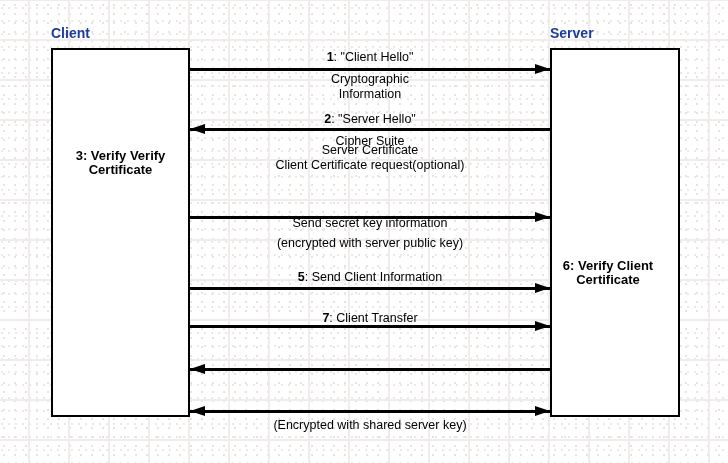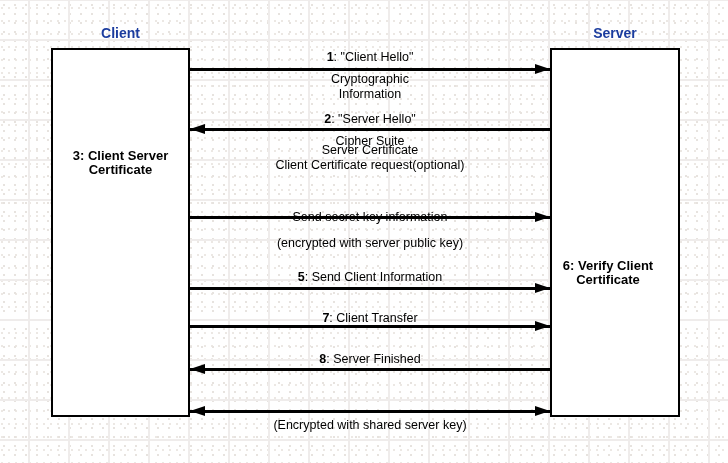--- a/index.html
+++ b/index.html
@@ -11,21 +11,21 @@
       linear-gradient(to right, #efeceb 2px, transparent 2px),
       linear-gradient(to bottom, #efeceb 2px, transparent 2px),
       radial-gradient(circle at 1px 1px, #e7e3df 1px, transparent 1.4px),
       radial-gradient(circle at 1px 1px, #ece8e4 1px, transparent 1.4px);
     background-size: 40px 40px, 40px 40px, 11px 9px, 7px 13px;
     background-position: 28px 0, 0 39px, 3px 4px, 1px 7px;
   }
   .actor-box{position:absolute;top:48px;height:369px;background:#ffffff;border:2px solid #000;box-sizing:border-box;}
   #client-box{left:51px;width:139px;}
   #server-box{left:550px;width:130px;}
-  .actor-label{position:absolute;top:26px;height:15px;line-height:15px;font-size:14px;font-weight:bold;color:#1b3c9e;text-align:center;}
+  .actor-label{position:absolute;top:26px;height:15px;line-height:15px;font-size:14px;font-weight:bold;color:#1b3c9e;text-align:left;}
   #client-label{left:51px;width:139px;}
   #server-label{left:550px;width:130px;}
   .note{position:absolute;font-size:13px;font-weight:bold;line-height:14px;text-align:center;color:#000;}
   #note-client{left:53px;width:135px;top:149px;}
   #note-server{left:552px;width:112px;top:259px;}
   .lbl,.sub{position:absolute;left:190px;width:360px;text-align:center;font-size:12.5px;line-height:14px;color:#000;white-space:nowrap;}
   .lbl b{font-weight:bold;}
   .arrow{position:absolute;left:190px;width:360px;height:3px;background:#000;}
   .head{position:absolute;top:-4px;width:0;height:0;border-top:5.5px solid transparent;border-bottom:5.5px solid transparent;}
   .head.hr{right:0;border-left:15px solid #000;}
@@ -36,21 +36,21 @@
 
 <div class="canvas">
 
   <div class="actor-label" id="client-label">Client</div>
   <div class="actor-label" id="server-label">Server</div>
 
   <div class="actor-box" id="client-box"></div>
   <div class="actor-box" id="server-box"></div>
 
   <div class="note" id="note-client">
-    <div>3: Client Server</div>
+    <div>3: Verify Verify</div>
     <div>Certificate</div>
   </div>
   <div class="note" id="note-server">
     <div>6: Verify Client</div>
     <div>Certificate</div>
   </div>
 
   <div class="lbl" style="top:50px"><b>1</b><span>: "Client Hello"</span></div>
   <div class="arrow" style="top:68px">
       <span class="head hr"></span>
@@ -62,34 +62,33 @@
   <div class="arrow" style="top:128px">
       <span class="head hl"></span>
     </div>
   <div class="sub" style="top:134px">Cipher Suite</div>
   <div class="sub" style="top:143px">Server Certificate</div>
   <div class="sub" style="top:158px">Client Certificate request(optional)</div>
 
   <div class="arrow" style="top:216px">
       <span class="head hr"></span>
     </div>
-  <div class="sub" style="top:210px">Send secret key information</div>
+  <div class="sub" style="top:216px">Send secret key information</div>
   <div class="sub" style="top:236px">(encrypted with server public key)</div>
 
   <div class="lbl" style="top:270px"><b>5</b><span>: Send Client Information</span></div>
   <div class="arrow" style="top:287px">
       <span class="head hr"></span>
     </div>
 
   <div class="lbl" style="top:311px"><b>7</b><span>: Client Transfer</span></div>
   <div class="arrow" style="top:325px">
       <span class="head hr"></span>
     </div>
 
-  <div class="lbl" style="top:352px"><b>8</b><span>: Server Finished</span></div>
   <div class="arrow" style="top:368px">
       <span class="head hl"></span>
     </div>
 
   <div class="arrow" style="top:410px">
       <span class="head hl"></span>
       <span class="head hr"></span>
     </div>
   <div class="sub" style="top:418px">(Encrypted with shared server key)</div>
 

